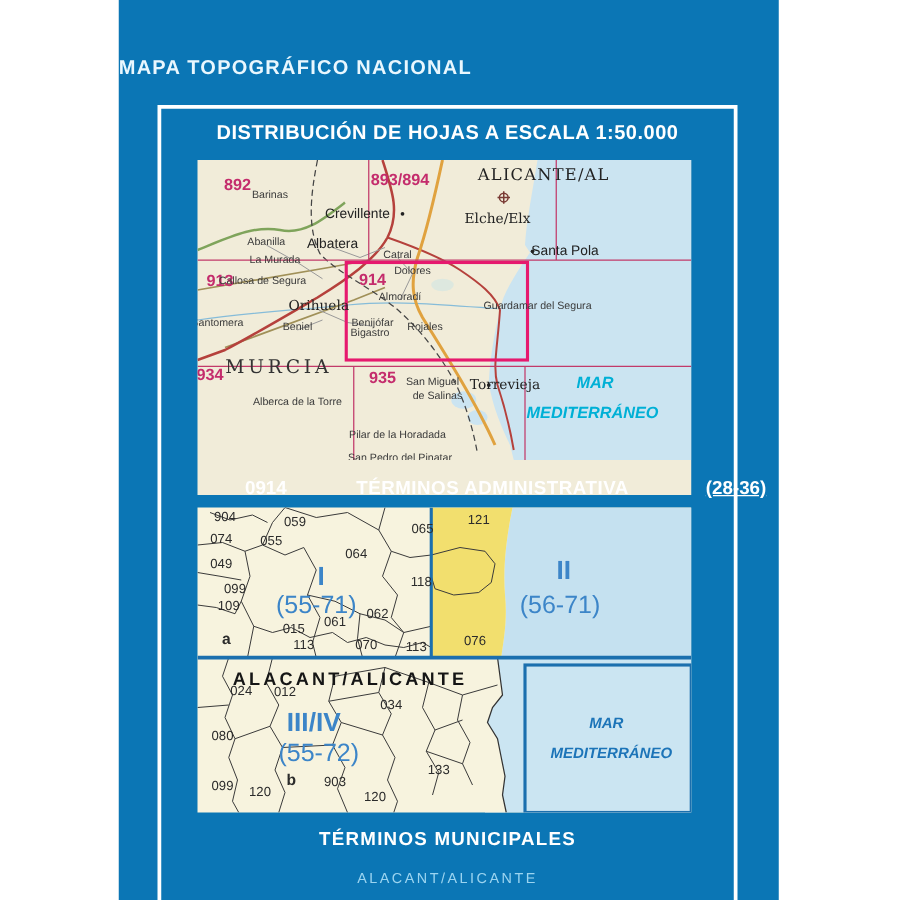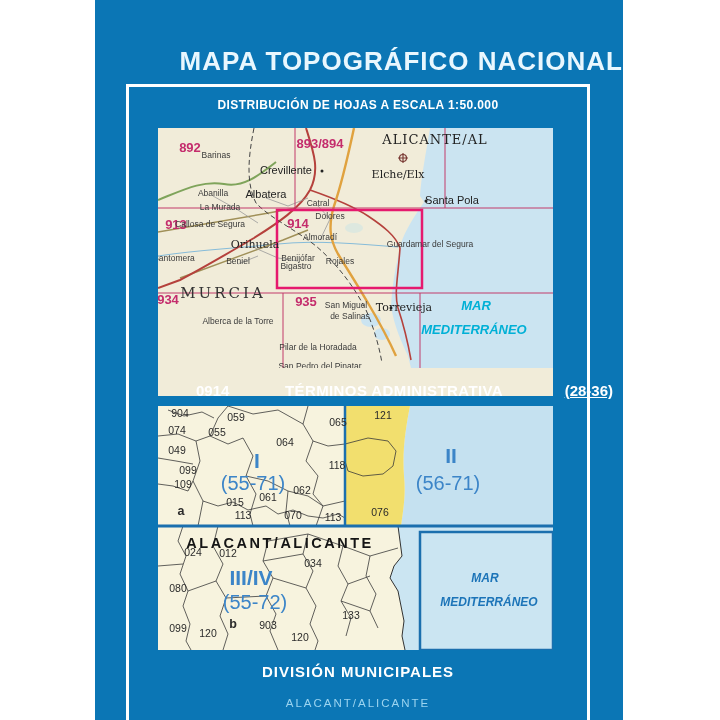--- a/index.html
+++ b/index.html
@@ -1,23 +1,23 @@
 <!DOCTYPE html>
 <html><head>
 <meta charset="utf-8">
 <style>
   html,body{margin:0;padding:0;}
   .page{position:relative;width:720px;height:720px;background:#ffffff;overflow:hidden;
         font-family:"Liberation Sans",sans-serif;}
   .panel{position:absolute;left:95px;top:0;width:528px;height:720px;background:#0b76b5;}
-  .main-title{position:absolute;top:46px;left:0;width:100%;text-align:right;
-        color:#e9f7fe;font-size:26px;font-weight:bold;letter-spacing:1px;}
+  .main-title{position:absolute;top:46px;left:0;width:100%;text-align:left;
+        color:#e9f7fe;font-size:16px;font-weight:bold;letter-spacing:1px;}
   .inner{position:absolute;left:31px;top:84px;width:458px;height:650px;border:3px solid #ffffff;}
   .dist-title{position:absolute;top:11px;left:0;width:100%;text-align:center;color:#ffffff;
-        font-size:12px;font-weight:bold;letter-spacing:.4px;}
+        font-size:16px;font-weight:bold;letter-spacing:.4px;}
   .mapwrap{position:absolute;left:29px;top:41px;width:395px;height:268px;background:#f1ecd9;}
   .mapwrap svg, .adminwrap svg{display:block;overflow:hidden;}
   .admin-bar{position:absolute;left:0;top:295px;width:100%;height:22px;color:#ffffff;
         font-size:15px;font-weight:bold;margin-left:36px;}
   .admin-bar .code{position:absolute;left:31px;top:0;}
   .admin-bar .ttl{position:absolute;left:0;width:100%;text-align:center;top:0;letter-spacing:.4px;}
   .admin-bar .rng{position:absolute;right:10px;top:0;text-decoration:underline;}
   .adminwrap{position:absolute;left:29px;top:319px;width:395px;height:244px;background:#f7f3de;}
   .footer-t{position:absolute;top:576px;left:0;width:100%;text-align:center;color:#ffffff;
         font-size:15px;font-weight:bold;letter-spacing:1px;}
@@ -216,18 +216,18 @@
               <text x="142" y="235" class="mcode">120</text>
               <text x="193" y="213" class="mcode">133</text>
             </g>
           <g>
               <text x="327" y="176" class="sea2 sea2">MAR</text>
               <text x="331" y="200" class="sea2 sea2">MEDITERRÁNEO</text>
             </g>
         </svg>
       </div>
 
-      <div class="footer-t">DIVISIÓN MUNICIPALES</div>
+      <div class="footer-t">TÉRMINOS MUNICIPALES</div>
       <div class="footer-s">ALACANT/ALICANTE</div>
 
     </div>
   </div>
 </div>
 
 </body></html>

